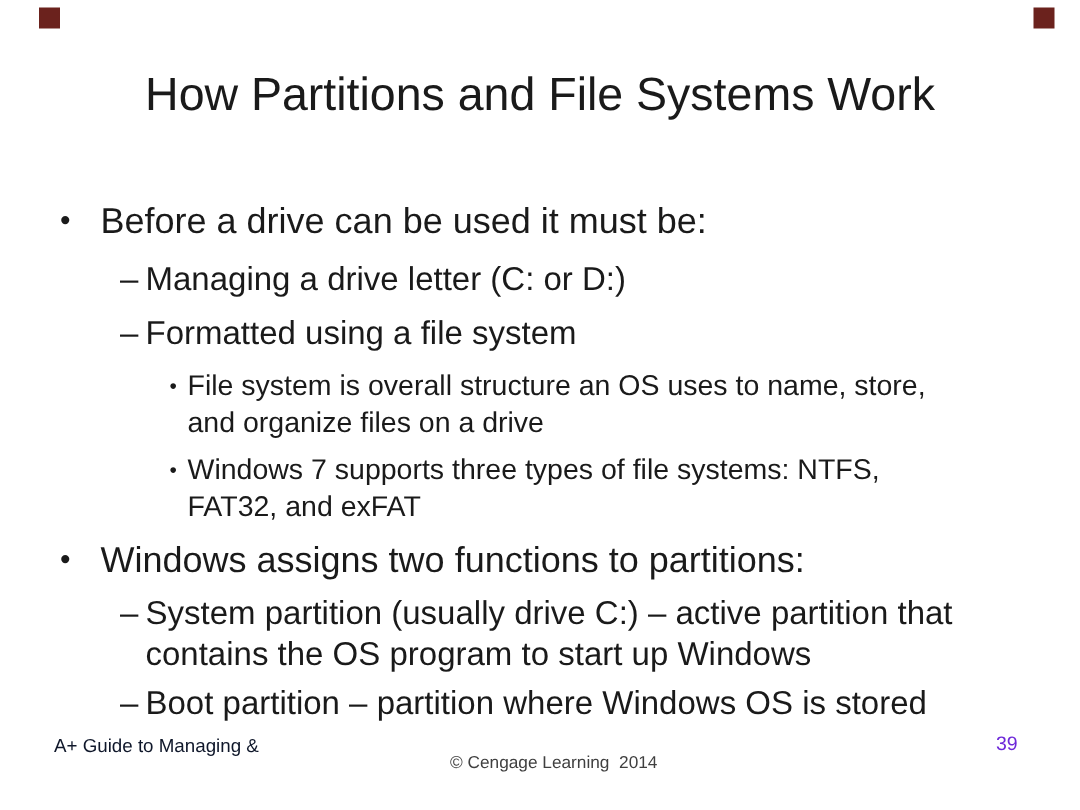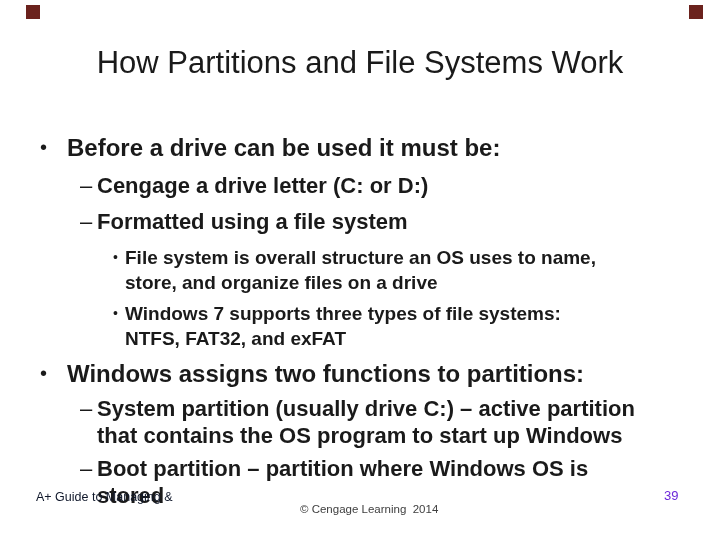--- a/index.html
+++ b/index.html
@@ -28,21 +28,21 @@
     font-weight: 400;
     line-height: 37px;
     text-align: center;
     color: #1a1a1a;
   }
 
   .content { margin-top: 52px; }
 
   .row { display: flex; align-items: flex-start; }
   .row .marker { flex: 0 0 auto; }
-  .row .text   { flex: 1 1 auto; font-weight: bold; }
+  .row .text   { flex: 1 1 auto; }
 
   .l1 { margin-left: 40px; font-size: 24px; line-height: 29px; }
   .l1 .marker { width: 27px; font-size: 20px; line-height: 29px; }
 
   .l2 { margin-left: 80px; font-size: 22px; line-height: 27px; max-width: 570px; }
   .l2 .marker { width: 17px; font-size: 22px; line-height: 27px; }
 
   .l3 { margin-left: 113px; font-size: 19px; line-height: 25px; max-width: 505px; }
   .l3 .marker { width: 12px; font-size: 14px; line-height: 25px; }
 
@@ -88,21 +88,21 @@
 
   <div class="content">
 
     <div class="row l1">
       <span class="marker">•</span>
       <span class="text">Before a drive can be used it must be:</span>
     </div>
 
     <div class="row l2 mt10">
       <span class="marker">–</span>
-      <span class="text">Cengage a drive letter (C: or D:)</span>
+      <span class="text">Managing a drive letter (C: or D:)</span>
     </div>
 
     <div class="row l2 mt9">
       <span class="marker">–</span>
       <span class="text">Formatted using a file system</span>
     </div>
 
     <div class="row l3 mt10">
       <span class="marker">•</span>
       <span class="text">File system is overall structure an OS uses to name, store, and organize files on a drive</span>

